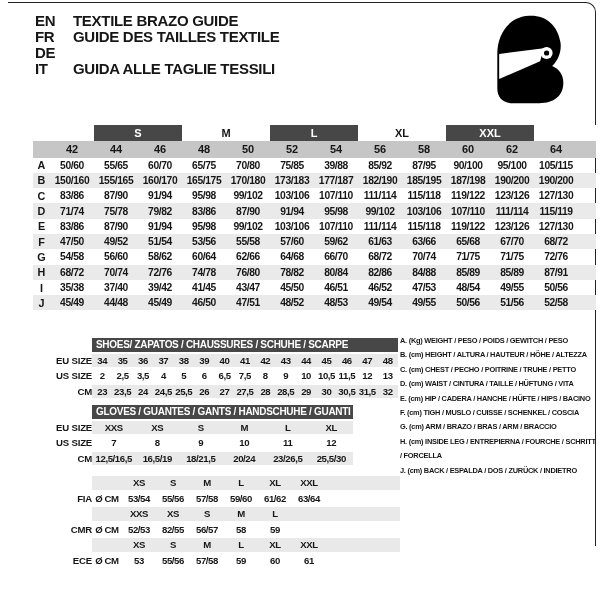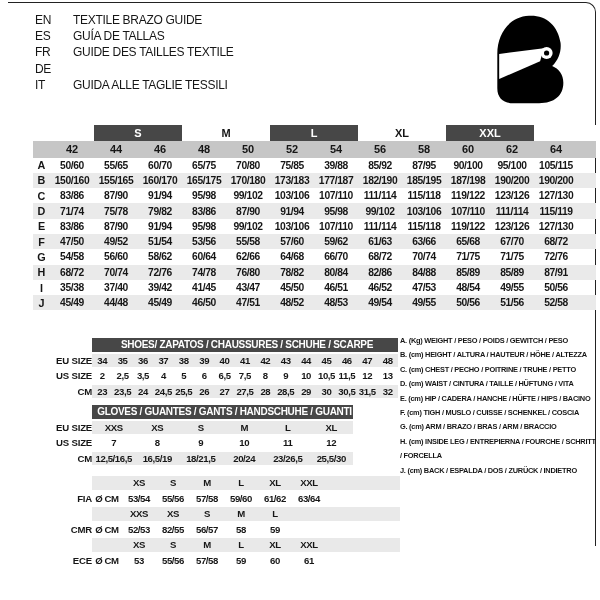--- a/index.html
+++ b/index.html
@@ -3,43 +3,43 @@
 <meta charset="utf-8">
 <style>
   html,body{margin:0;padding:0;background:#fff;}
   .canvas{position:relative;width:600px;height:600px;background:#ffffff;overflow:hidden;
           font-family:"Liberation Sans",sans-serif;color:#161616;}
   .frame{position:absolute;left:8px;top:2px;width:587px;height:543px;
          border-top:1.6px solid #222;border-right:1.6px solid #222;
          border-top-right-radius:10px;pointer-events:none;}
   
   .langs{position:absolute;left:35px;top:12px;}
-  .lang-row{display:flex;height:16.2px;align-items:center;font-weight:normal;
-            font-size:12px;letter-spacing:-0.3px;}
+  .lang-row{display:flex;height:16.2px;align-items:center;font-weight:bold;
+            font-size:15px;letter-spacing:-0.3px;}
   .lang-code{width:38px;}
   
   .helmet-pic{position:absolute;left:489px;top:13px;width:78px;height:93px;}
   
   table{table-layout:fixed;border-collapse:collapse;}
   .main{position:absolute;left:33px;top:125px;width:563px;
         font-size:10.3px;font-weight:bold;letter-spacing:-0.4px;}
   .main td{text-align:center;padding:0;height:15.3px;white-space:nowrap;overflow:hidden;}
   .main tr.bands td{height:16px;background:#fff;}
   .main tr.bands td.band{background:#474747;color:#fff;font-size:11px;letter-spacing:0;}
   .main tr.bands td.band.lite{background:#fff;color:#161616;}
   .main tr.nums{background:#c6c6c6;}
   .main tr.nums td{height:16.5px;font-size:11px;letter-spacing:0;}
   .main tbody tr:nth-of-type(even){background:#eaeaea;}
   .main td.ltr{font-size:10.8px;letter-spacing:0;}
   
   .sub{position:absolute;font-size:9.6px;font-weight:bold;letter-spacing:-0.4px;
        border-collapse:separate;border-spacing:0 2px;}
   .sub td{text-align:center;padding:0;height:13.5px;white-space:nowrap;overflow:hidden;}
   .sub td.lbl{text-align:right;padding-left:2px;letter-spacing:-0.2px;}
-  .sub td.bar{background:#474747;color:#fff;text-align:center;padding-left:4px;
+  .sub td.bar{background:#474747;color:#fff;text-align:left;padding-left:4px;
               font-size:10px;letter-spacing:-0.3px;}
   .shoes{left:33px;top:336px;width:365px;}
   .shoes tbody tr:nth-of-type(odd) td:not(.lbl){background:#e9e9e9;}
   .gloves{left:33px;top:403px;width:320px;}
   .gloves tbody tr:nth-of-type(odd) td:not(.lbl){background:#e9e9e9;}
   .hlm{left:33px;top:474px;width:367px;}
   .hlm tr.g td:not(.lbl){background:#e9e9e9;}
   
   .legend{position:absolute;left:400px;top:334px;width:198px;margin:0;padding:0;
           list-style:none;font-size:7.4px;font-weight:bold;letter-spacing:-0.25px;
@@ -48,24 +48,20 @@
 </head>
 <body>
 
 <div class="canvas">
   <div class="frame"></div>
 
   <div class="langs">
     <div class="lang-row">
       <span class="lang-code">EN</span>
       <span>TEXTILE BRAZO GUIDE</span>
-    </div>
-    <div class="lang-row">
-      <span class="lang-code">ES</span>
-      <span>GUÍA DE TALLAS</span>
     </div>
     <div class="lang-row">
       <span class="lang-code">FR</span>
       <span>GUIDE DES TAILLES TEXTILE</span>
     </div>
     <div class="lang-row">
       <span class="lang-code">DE</span>
     </div>
     <div class="lang-row">
       <span class="lang-code">IT</span>

